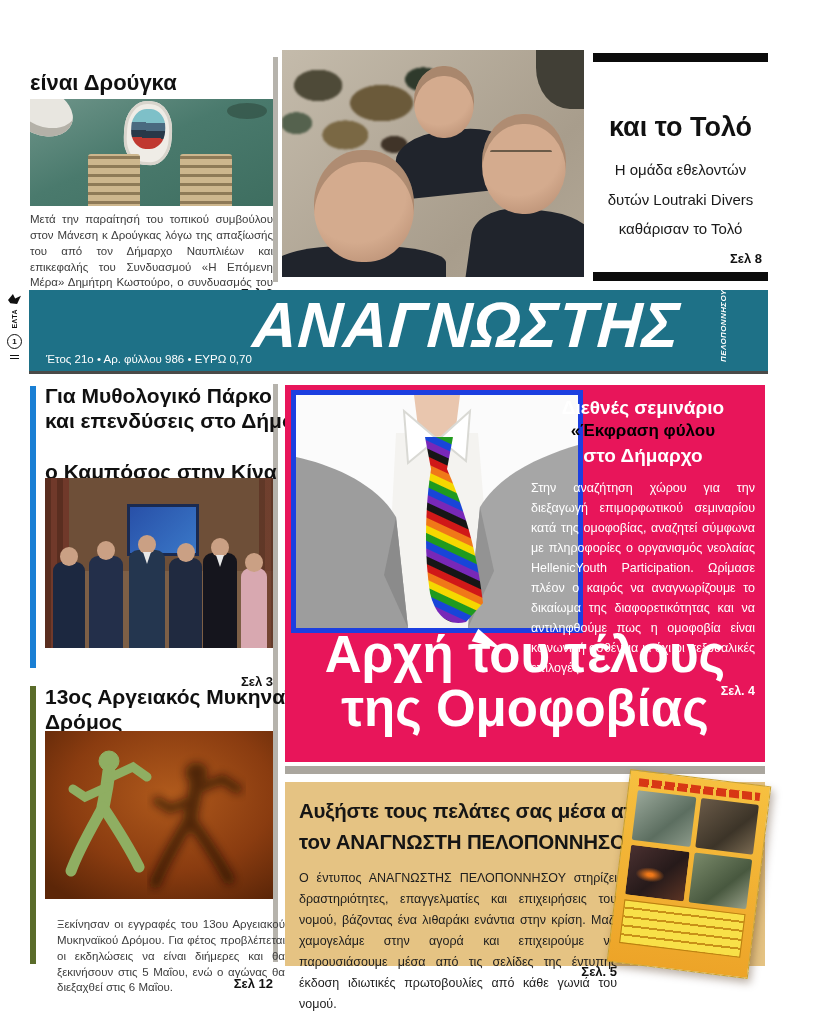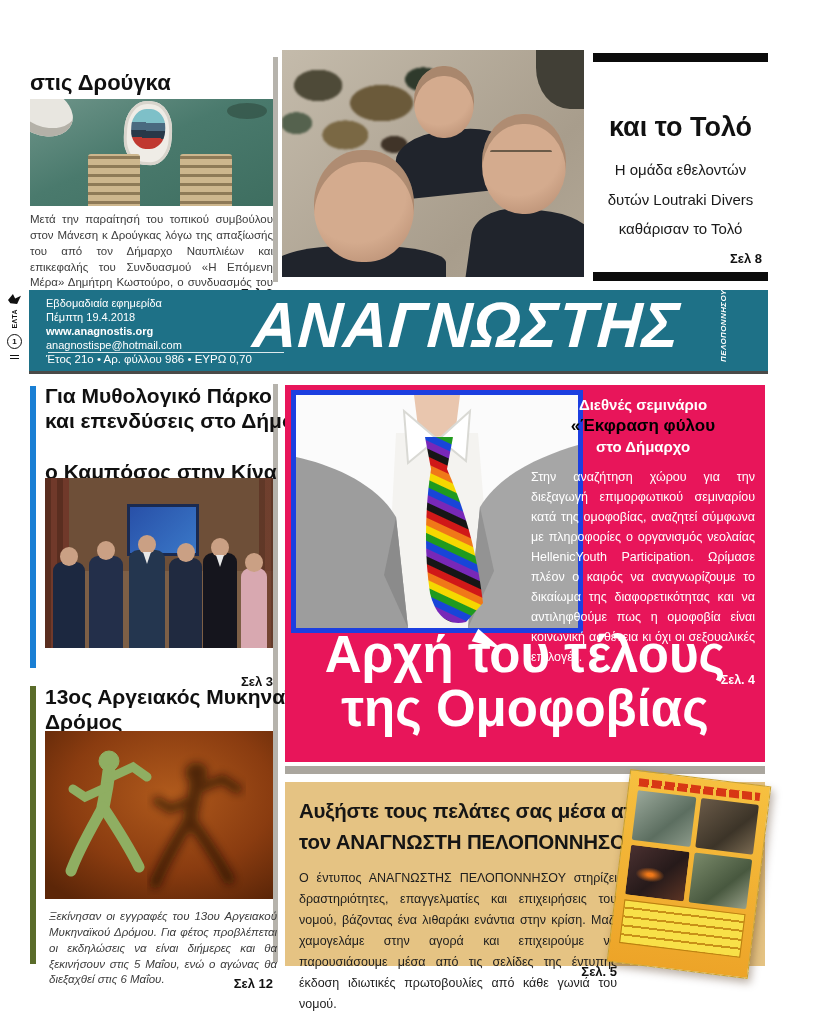--- a/index.html
+++ b/index.html
@@ -114,21 +114,21 @@
   .a4-ref{left:45px;top:952px;width:228px;}
 
   
   .redbox{left:285px;top:385px;width:480px;height:377px;background:#e8155a;}
   .tie-frame{position:absolute;left:6px;top:5px;width:282px;height:233px;border:5px solid #1c3fe0;
              background:#fff;}
   .tie-tip{position:absolute;left:190px;top:243px;width:0;height:0;
            border-top:7px solid transparent;border-bottom:7px solid transparent;
            border-left:30px solid #fff;transform:rotate(28deg);transform-origin:left center;}
   .sem-col{position:absolute;left:246px;top:10px;width:224px;color:#fff;text-align:center;}
-  .sem-k{font-size:15px;font-weight:bold;line-height:1.32;color:#fff;}
+  .sem-k{font-size:19px;font-weight:bold;line-height:1.32;color:#fff;}
   .sem-y{font-size:17px;font-weight:bold;line-height:1.32;color:#000000;}
   .sem-body{margin-top:10px;font-size:12.5px;line-height:1.6;text-align:justify;color:#fff;}
   .sem-ref{margin-top:6px;font-size:12.5px;font-weight:bold;text-align:right;color:#fff;}
   .big-head{position:absolute;left:0;top:243px;width:100%;text-align:center;color:#fff;
             font-size:51px;font-weight:bold;line-height:1.06;letter-spacing:0;}
 
   
   .hdivider{left:285px;top:766px;width:480px;height:8px;background:#aaa69e;}
   .promo{left:285px;top:782px;width:480px;height:184px;background:#e5c383;}
   .promo-title{position:absolute;left:14px;top:14px;font-size:20.5px;font-weight:bold;
@@ -156,21 +156,21 @@
 <body>
 
 <div class="page">
 
   <div class="vrule vrule1"></div>
   <div class="vrule vrule2"></div>
 
   <section>
     <h2 class="abs a1-title hl" style="margin:0;">
       <br>
-      <span>στις Δρούγκα</span>
+      <span>είναι Δρούγκα</span>
     </h2>
     <div class="abs a1-photo harbor">
       <div class="boat-part"></div>
       <div class="rock"></div>
       <div class="boat-main">
           <div class="boat-inner"></div>
         </div>
       <div class="dock dock-l"></div>
       <div class="dock dock-r"></div>
     </div>
@@ -208,27 +208,20 @@
   <div class="abs elta">
     <span class="elta-bird"></span>
     <span class="elta-word">ΕΛΤΑ</span>
     <span class="elta-stamp">
         <span>1</span>
       </span>
     <span class="elta-mark"></span>
   </div>
 
   <header class="abs mast">
-    <div class="mast-info">
-      <div>Εβδομαδιαία εφημερίδα</div>
-      <div>Πέμπτη 19.4.2018</div>
-      <div class="b">www.anagnostis.org</div>
-      <div>anagnostispe@hotmail.com</div>
-      <div class="mast-line"></div>
-    </div>
     <div class="mast-issue">Έτος 21ο • Αρ. φύλλου 986 • ΕΥΡΩ 0,70</div>
     <div class="mast-title">ΑΝΑΓΝΩΣΤΗΣ</div>
     <div class="mast-region">ΠΕΛΟΠΟΝΝΗΣΟΥ</div>
   </header>
 
   <section>
     <div class="abs a3-bar"></div>
     <h2 class="abs a3-title hl" style="margin:0;">
       <span>Για Μυθολογικό Πάρκο</span><br>
       <span>και επενδύσεις στο Δήμο</span><br>
@@ -273,21 +266,21 @@
             <path d="M40,42 L18,52 L6,44" fill="none" stroke-width="9" stroke-linecap="round"></path>
             <path d="M36,62 C24,84 12,104 4,126" fill="none" stroke-width="11" stroke-linecap="round"></path>
             <path d="M36,62 C52,86 62,102 72,122" fill="none" stroke-width="11" stroke-linecap="round"></path>
           </g>
         </defs>
         <rect width="228" height="168" fill="url(#bgfig)"></rect>
         <use href="#runner" transform="translate(106,26) scale(1.08,1)" fill="#1c0a02" stroke="#1c0a02" opacity=".62" filter="url(#blr)"></use>
         <use href="#runner" transform="translate(22,14)" fill="#8fae62" stroke="#8fae62"></use>
       </svg>
     </div>
-    <p class="abs a4-body teaser" style="margin:4px;font-style:italic;">Ξεκίνησαν οι εγγραφές του 13ου Αργειακού Μυκηναϊκού Δρόμου. Για φέτος προβλέπεται οι εκδηλώσεις να είναι διήμερες και θα ξεκινήσουν στις 5 Μαΐου, ενώ ο αγώνας θα διεξαχθεί στις 6 Μαΐου.</p>
+    <p class="abs a4-body teaser" style="margin:12px;">Ξεκίνησαν οι εγγραφές του 13ου Αργειακού Μυκηναϊκού Δρόμου. Για φέτος προβλέπεται οι εκδηλώσεις να είναι διήμερες και θα ξεκινήσουν στις 5 Μαΐου, ενώ ο αγώνας θα διεξαχθεί στις 6 Μαΐου.</p>
     <div class="abs a4-ref pref">Σελ 12</div>
   </section>
 
   <section class="abs redbox">
     <div class="tie-frame">
       <svg width="282" height="233" viewBox="0 0 282 233">
         <defs>
           <pattern id="rbw" patternUnits="userSpaceOnUse" width="49" height="49" patternTransform="rotate(115)">
             <rect x="0" width="7" height="49" fill="#d01818"></rect>
               <rect x="7" width="7" height="49" fill="#f07818"></rect>

